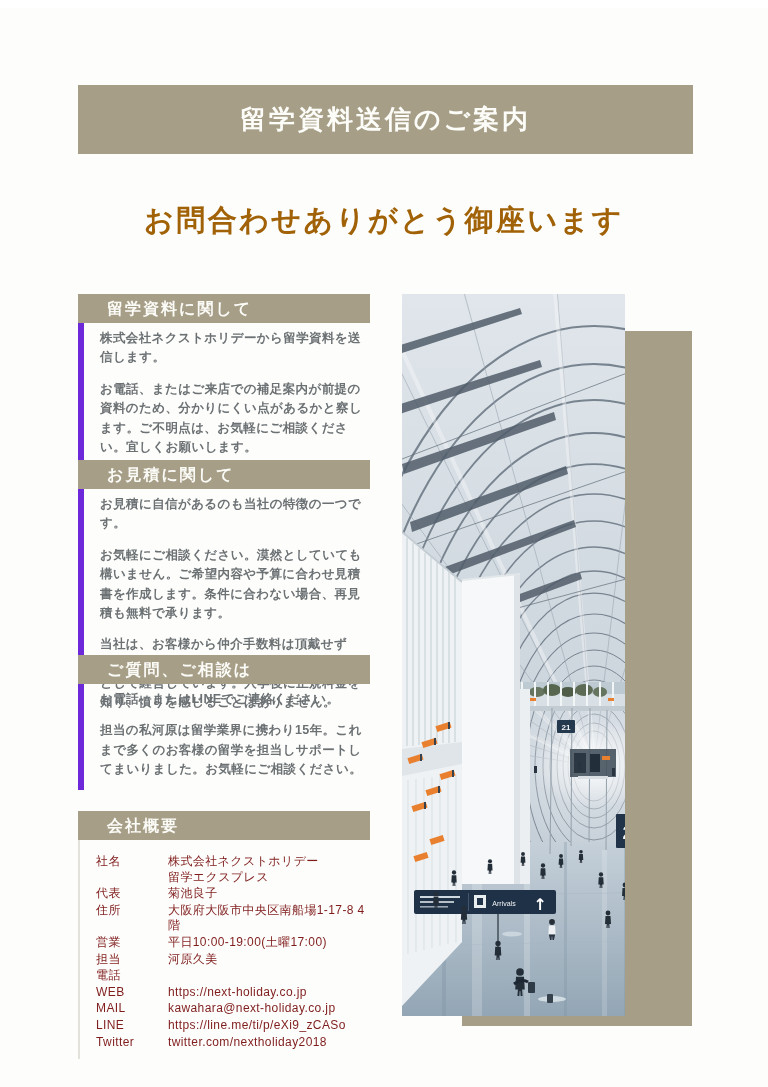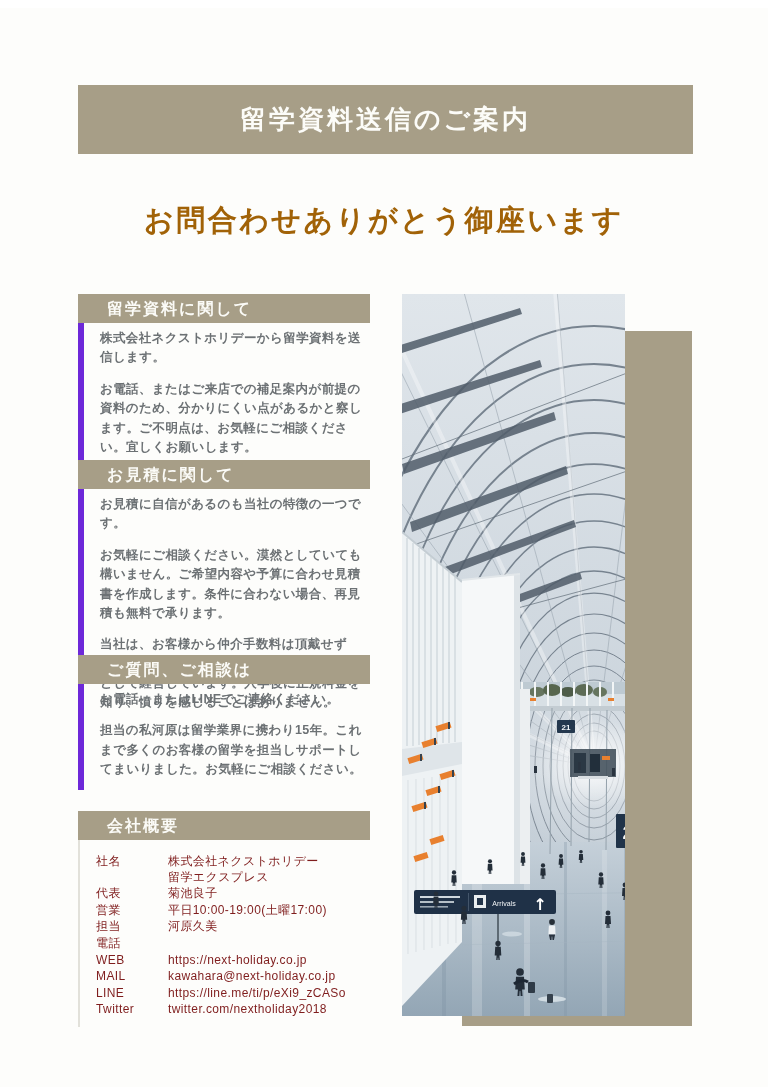--- a/index.html
+++ b/index.html
@@ -101,20 +101,24 @@
     <div class="sec-header">会社概要</div>
     <div class="company-body">
       <div class="company-row">
         <span class="label">社名</span>
         <span class="value">株式会社ネクストホリデー
 留学エクスプレス</span>
       </div>
       <div class="company-row">
         <span class="label">代表</span>
         <span class="value">菊池良子</span>
+      </div>
+      <div class="company-row">
+        <span class="label">住所</span>
+        <span class="value">大阪府大阪市中央区南船場1-17-8 4階</span>
       </div>
       <div class="company-row">
         <span class="label">営業</span>
         <span class="value">平日10:00-19:00(土曜17:00)</span>
       </div>
       <div class="company-row">
         <span class="label">担当</span>
         <span class="value">河原久美</span>
       </div>
       <div class="company-row">

